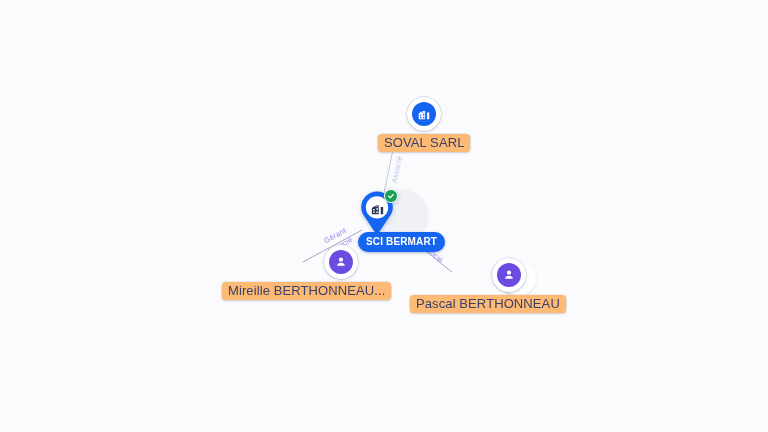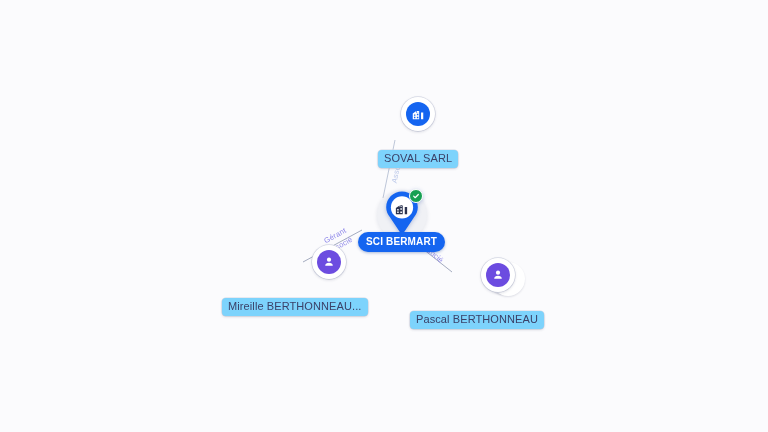--- a/index.html
+++ b/index.html
@@ -78,36 +78,36 @@
     border-radius: 50%;
     background: #ffffff;
     box-shadow: 0 1px 2px rgba(22, 30, 70, 0.13);
     z-index: -1;
   }
   .marker-stack::before { left: 5px;  top: 2px; }
   .marker-stack::after  { left: 10px; top: 4px; }
 
   
   .node-label {
-    margin-top: 19px;
-    background: #7dd3fc;
+    margin-top: 3px;
+    background: #fdba74;
     color: #3b4168;
-    font-size: 11px;
+    font-size: 13px;
     line-height: 13px;
     letter-spacing: 0.1px;
     padding: 2px 6px 3px 6px;
     border-radius: 4px;
     white-space: nowrap;
     box-shadow: 0 1px 2.5px rgba(22, 30, 70, 0.16),
                 0 0 0 0.6px rgba(214, 218, 231, 0.9);
   }
 
   
   #node-sci-bermart {
-    align-items: center;
+    align-items: flex-start;
   }
 
   .focus-halo {
     position: absolute;
     left: 50%;
     top: 0;
     transform: translateX(-50%);
     width: 50px;
     height: 50px;
     border-radius: 50%;

